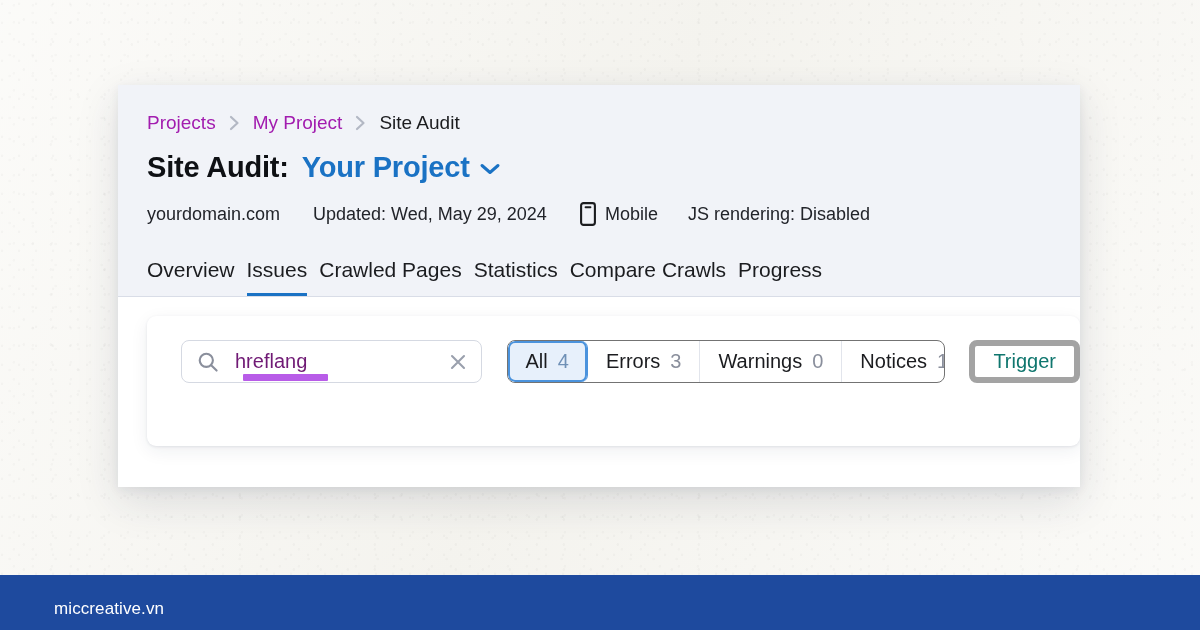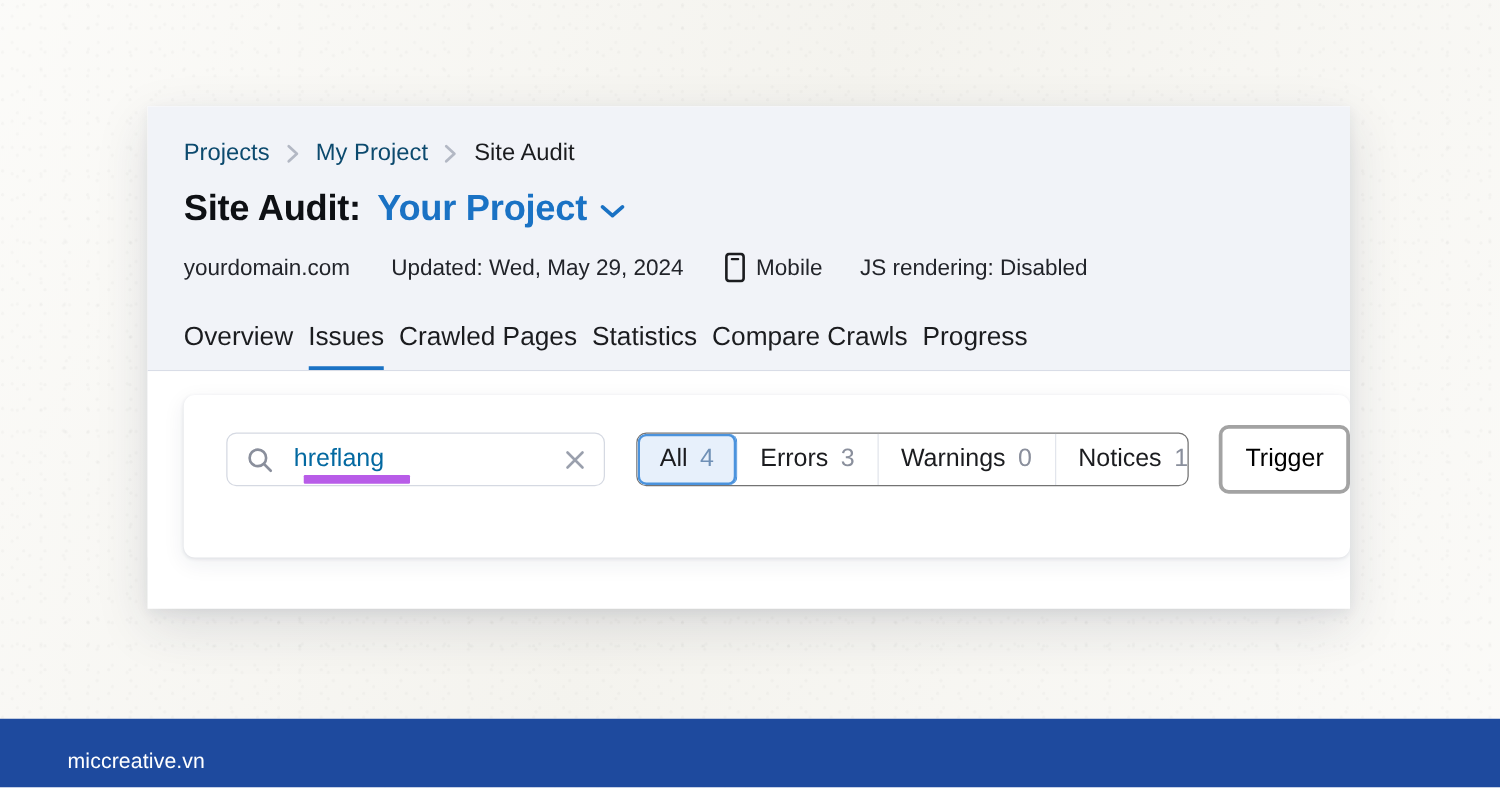--- a/index.html
+++ b/index.html
@@ -36,21 +36,21 @@
 
   
   .app-header {
     background:#f1f3f8;
     padding:27px 0 0 29px;
     border-bottom:1px solid #d9dde7;
   }
 
   
   .breadcrumb { display:flex; align-items:center; gap:13px; font-size:19px; }
-  .crumb { color:#0c4a6e; white-space:nowrap; }
+  .crumb { color:#a21caf; white-space:nowrap; }
   .crumb.current { color:#1b1c1f; }
   .crumb-sep { color:#b3b8c4; display:flex; align-items:center; }
   .crumb-sep svg { display:block; }
 
   
   .title-row {
     display:flex; align-items:center; gap:13px;
     margin-top:17px;
   }
   .title-static { font-size:29px; font-weight:700; color:#0e1014; letter-spacing:-0.2px; }
@@ -99,21 +99,21 @@
   .search-box {
     position:relative;
     display:flex; align-items:center;
     width:314px; height:43px;
     border:1px solid #d5d9e2; border-radius:8px;
     background:#fff;
     padding:0 13px 0 15px;
   }
   .search-icon { flex:0 0 auto; display:flex; align-items:center; }
   .search-value-wrap { position:relative; margin-left:16px; flex:1 1 auto; }
-  .search-value { font-size:20px; color:#0369a1; }
+  .search-value { font-size:20px; color:#701a75; }
   .search-underline {
     position:absolute; left:8px; bottom:-8px;
     width:85px; height:7px; background:#b85ce8; border-radius:1px;
   }
   .search-clear { flex:0 0 auto; display:flex; align-items:center; cursor:pointer; }
 
   
   .segmented {
     display:flex; align-items:stretch;
     margin-left:25px;
@@ -132,23 +132,23 @@
     box-shadow:inset 0 0 0 2px #4b93dd;
     border-radius:7px;
     border-right-color:#4b93dd;
   }
   .seg.active .count { color:#6f90b6; }
 
   
   .trigger-btn {
     margin-left:24px;
     display:flex; align-items:center;
-    height:55px; padding:0 18px;
-    border:3px solid #a3a3a3; border-radius:8px;
-    font-size:20px; color:#000000; background:#fff;
+    height:43px; padding:0 18px;
+    border:6px solid #a3a3a3; border-radius:8px;
+    font-size:20px; color:#0f766e; background:#fff;
     white-space:nowrap; cursor:pointer;
   }
 
   
   #footer {
     position:absolute; left:0; bottom:0;
     width:1200px; height:55px;
     background:#1e4a9e;
     display:flex; align-items:center; justify-content:space-between;
     padding:12px 30px 0 54px;

